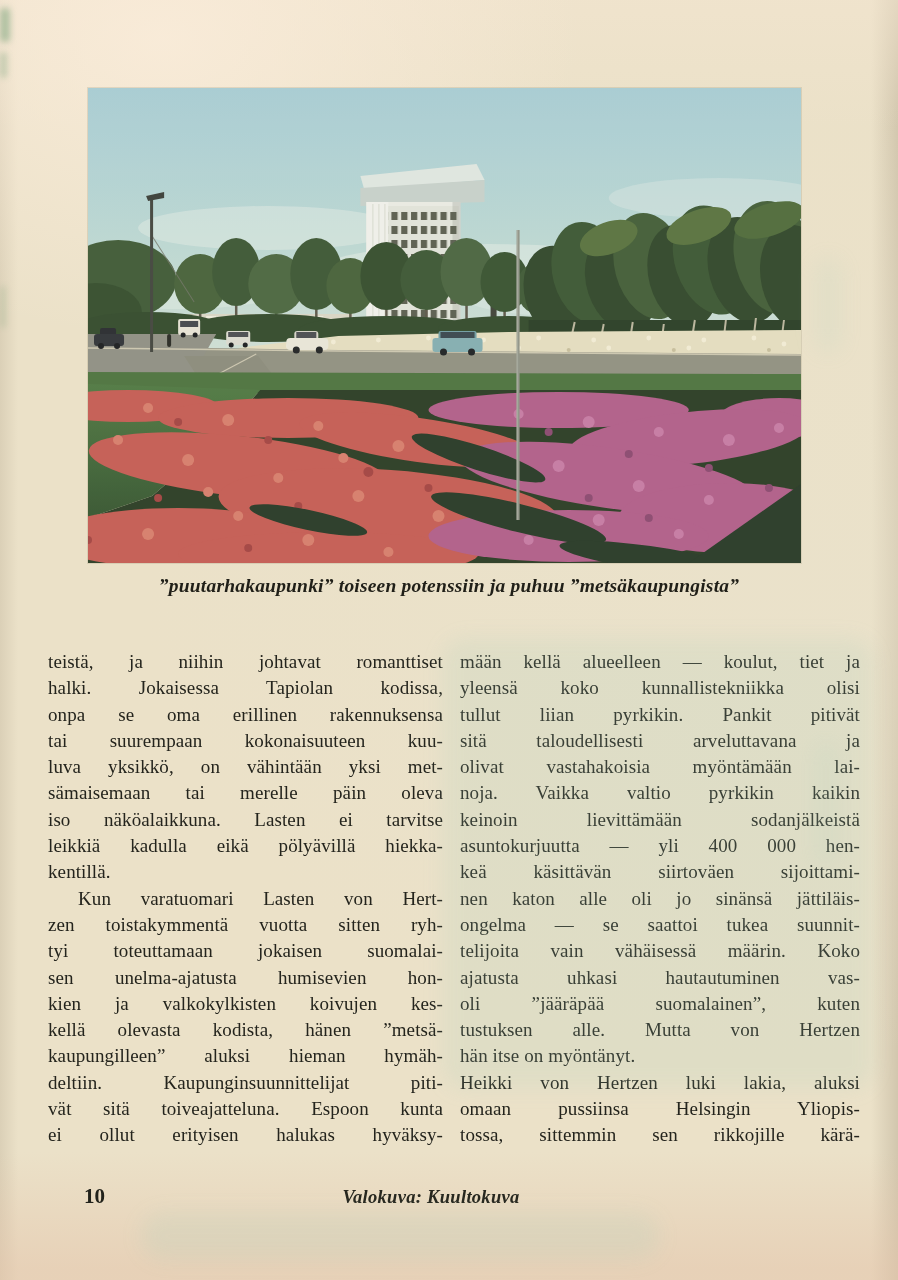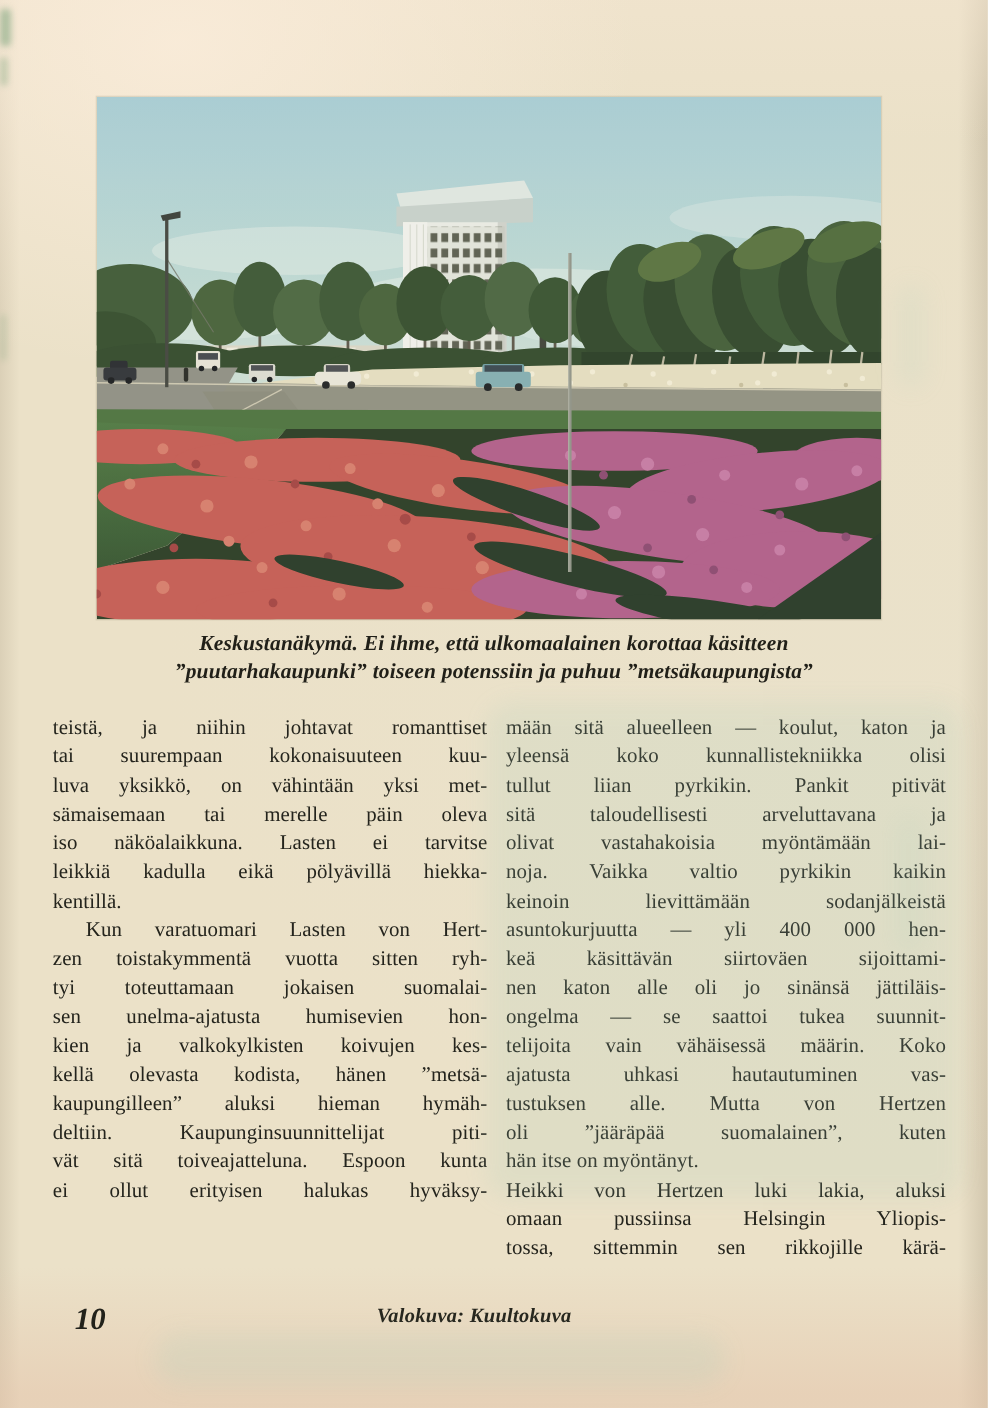--- a/index.html
+++ b/index.html
@@ -32,21 +32,21 @@
     font-style:italic;font-weight:600;font-size:19.5px;line-height:24.5px;color:#201f18;letter-spacing:.2px;}
 
   .columns{position:absolute;left:48px;top:649px;width:812px;display:flex;gap:17px;}
   .col{font-size:19px;line-height:26.3px;letter-spacing:.1px;color:#24241d;}
   .col.left{width:395px;}
   .col.right{width:400px;}
   .tline{text-align:justify;text-align-last:justify;white-space:normal;}
   .tline.parend{text-align-last:left;}
   .tline.indent{text-indent:30px;}
 
-  .page-number{position:absolute;left:68px;top:1184px;font-style:italic;font-weight:bold;font-size:28px;color:#22221b;}
+  .page-number{position:absolute;left:84px;top:1184px;font-weight:bold;font-size:21px;color:#22221b;}
   .credit{position:absolute;left:-18px;top:1187px;width:898px;text-align:center;
     font-style:italic;font-weight:bold;font-size:18.5px;color:#26261e;letter-spacing:.3px;}
 </style>
 </head>
 <body>
 
 <div class="page">
 
   <div class="photo">
     <svg viewBox="0 0 712 475" preserveAspectRatio="none">
@@ -330,60 +330,61 @@
       <g>
         <rect x="428" y="142" width="3" height="290" fill="#8f9486"></rect>
         <line x1="428.5" y1="142" x2="428.5" y2="432" stroke="#b9bdae" stroke-width=".8"></line>
       </g>
 
       <rect x="0" y="0" width="712" height="475" fill="#e9dfc6" opacity=".06"></rect>
     </svg>
   </div>
 
   <div class="caption">
-    <div>Keskustanäkymä. Ei ihme, että ulkomaalainen korottaa käsitteen</div>
     <div>”puutarhakaupunki” toiseen potenssiin ja puhuu ”metsäkaupungista”</div>
   </div>
 
   <div class="columns">
     <div class="col left">
         <div class="tline">teistä, ja niihin johtavat romanttiset</div>
+        <div class="tline">halki. Jokaisessa Tapiolan kodissa,</div>
+        <div class="tline">onpa se oma erillinen rakennuksensa</div>
         <div class="tline">tai suurempaan kokonaisuuteen kuu-</div>
         <div class="tline">luva yksikkö, on vähintään yksi met-</div>
         <div class="tline">sämaisemaan tai merelle päin oleva</div>
         <div class="tline">iso näköalaikkuna. Lasten ei tarvitse</div>
         <div class="tline">leikkiä kadulla eikä pölyävillä hiekka-</div>
         <div class="tline parend">kentillä.</div>
         <div class="tline indent">Kun varatuomari Lasten von Hert-</div>
         <div class="tline">zen toistakymmentä vuotta sitten ryh-</div>
         <div class="tline">tyi toteuttamaan jokaisen suomalai-</div>
         <div class="tline">sen unelma-ajatusta humisevien hon-</div>
         <div class="tline">kien ja valkokylkisten koivujen kes-</div>
         <div class="tline">kellä olevasta kodista, hänen ”metsä-</div>
         <div class="tline">kaupungilleen” aluksi hieman hymäh-</div>
         <div class="tline">deltiin. Kaupunginsuunnittelijat piti-</div>
         <div class="tline">vät sitä toiveajatteluna. Espoon kunta</div>
         <div class="tline">ei ollut erityisen halukas hyväksy-</div>
       </div>
     <div class="col right">
-        <div class="tline">mään sitä alueelleen — koulut, katon ja</div>
+        <div class="tline">mään kellä alueelleen — koulut, tiet ja</div>
         <div class="tline">yleensä koko kunnallistekniikka olisi</div>
         <div class="tline">tullut liian pyrkikin. Pankit pitivät</div>
         <div class="tline">sitä taloudellisesti arveluttavana ja</div>
         <div class="tline">olivat vastahakoisia myöntämään lai-</div>
         <div class="tline">noja. Vaikka valtio pyrkikin kaikin</div>
         <div class="tline">keinoin lievittämään sodanjälkeistä</div>
         <div class="tline">asuntokurjuutta — yli 400&nbsp;000 hen-</div>
         <div class="tline">keä käsittävän siirtoväen sijoittami-</div>
         <div class="tline">nen katon alle oli jo sinänsä jättiläis-</div>
         <div class="tline">ongelma — se saattoi tukea suunnit-</div>
         <div class="tline">telijoita vain vähäisessä määrin. Koko</div>
         <div class="tline">ajatusta uhkasi hautautuminen vas-</div>
+        <div class="tline">oli ”jääräpää suomalainen”, kuten</div>
         <div class="tline">tustuksen alle. Mutta von Hertzen</div>
-        <div class="tline">oli ”jääräpää suomalainen”, kuten</div>
         <div class="tline parend">hän itse on myöntänyt.</div>
         <div class="tline">Heikki von Hertzen luki lakia, aluksi</div>
         <div class="tline">omaan pussiinsa Helsingin Yliopis-</div>
         <div class="tline">tossa, sittemmin sen rikkojille kärä-</div>
       </div>
   </div>
 
   <div class="page-number">10</div>
   <div class="credit">Valokuva: Kuultokuva</div>
 

